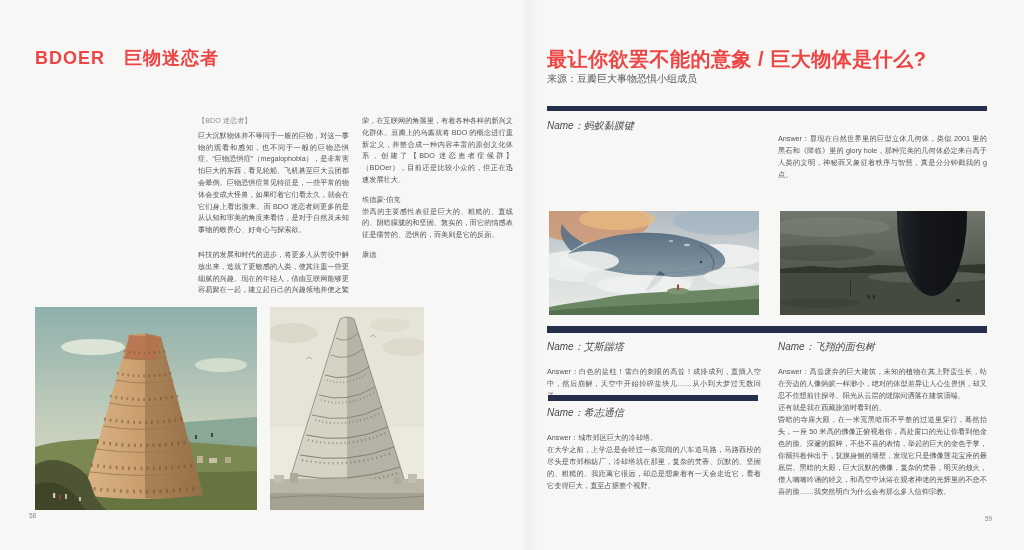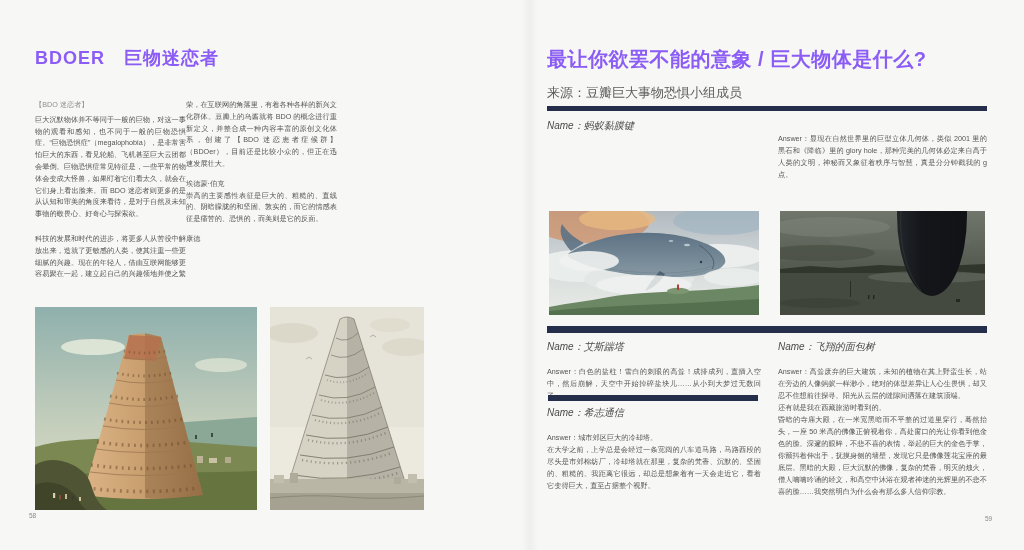--- a/index.html
+++ b/index.html
@@ -9,36 +9,36 @@
     font-family:"Liberation Sans","DejaVu Sans",sans-serif;
     color:#4d4d4d;
     -webkit-font-smoothing:antialiased;
   }
   .gutter{position:absolute;left:522px;top:0;width:16px;height:550px;
     background:linear-gradient(90deg,rgba(0,0,0,0),rgba(0,0,0,.035),rgba(0,0,0,0));}
   .page{position:absolute;top:0;height:550px;}
   .page-left{left:35px;width:480px;}
   .page-right{left:547px;width:445px;}
 
-  h1{margin:0;font-weight:bold;color:#8b5cf6;}
+  h1{margin:0;font-weight:bold;color:#ef4444;}
   .lp-title{position:absolute;left:0;top:46px;font-size:18px;letter-spacing:1px;}
   .rp-title{position:absolute;left:0;top:46px;font-size:20px;letter-spacing:.5px;}
 
-  .cols{position:absolute;left:0;top:99px;width:478px;display:flex;}
+  .cols{position:absolute;left:0;top:115px;width:478px;display:flex;gap:13px;justify-content:flex-end;}
   .col{width:151px;font-size:7.2px;line-height:11.8px;text-align:justify;color:#555;}
   .col p{margin:0;}
   .tag{color:#8f8f8f;margin-bottom:3px !important;}
   .mt{margin-top:13px !important;}
   .mts{margin-top:8px !important;}
   .author{color:#5a5a5a;}
 
   .left-images{position:absolute;left:0;top:307px;display:flex;gap:13px;}
   .left-images svg{display:block;}
 
-  .source{position:absolute;left:0;top:84px;font-size:13px;color:#5c5c5c;margin:0;}
+  .source{position:absolute;left:0;top:72px;font-size:10px;color:#5c5c5c;margin:0;}
   .bar{position:absolute;background:#252e4a;}
   .bar-top{left:0;top:106px;width:440px;height:5px;}
   .bar-mid{left:0;top:326px;width:440px;height:7px;}
   .bar-q{left:1px;top:395px;width:210px;height:6px;}
 
   .qa{position:absolute;font-size:7.2px;line-height:12px;color:#555;text-align:justify;}
   .qa .nameline{font-size:10px;color:#4a4a4a;font-style:italic;}
   .qa .answer{margin-top:13px;white-space:pre-line;}
   .q1{left:0;top:120px;width:212px;}
   .q2{left:231px;top:120px;width:209px;}

